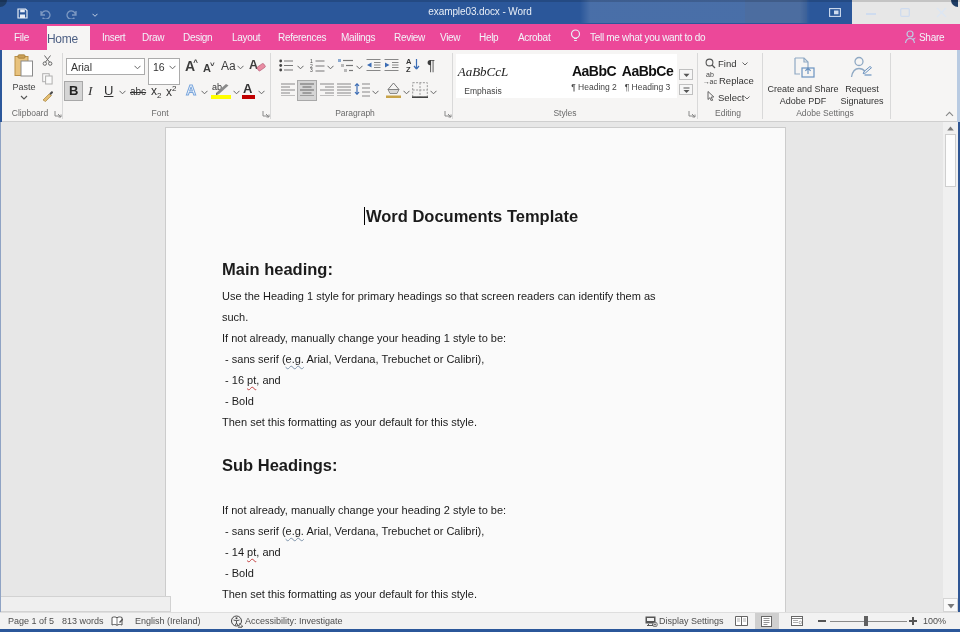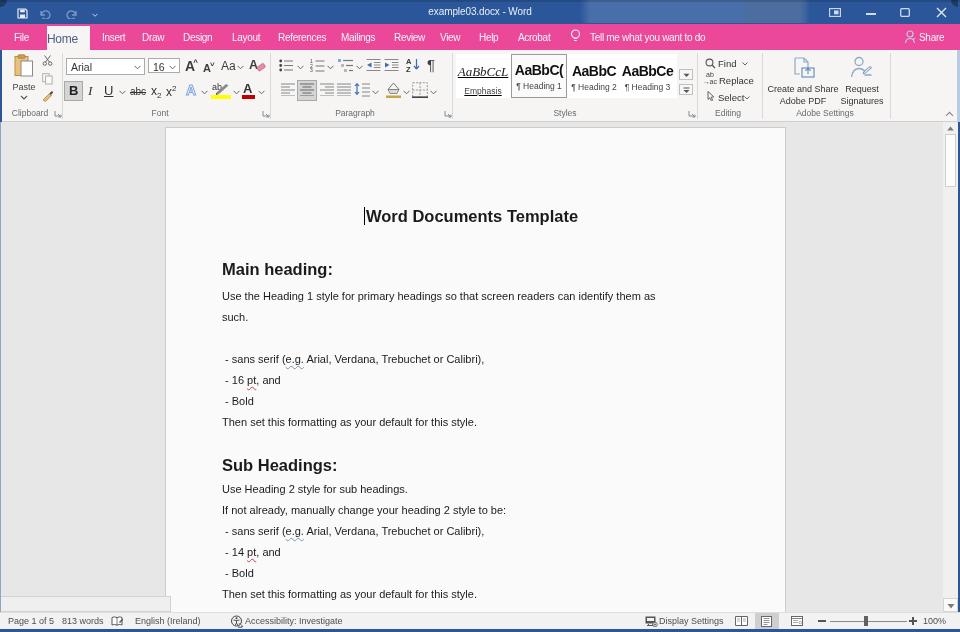--- a/index.html
+++ b/index.html
@@ -1,20 +1,20 @@
 <!DOCTYPE html>
 <html><head>
 <meta charset="utf-8">
 <style>
 html,body{margin:0;padding:0;}
 body{font-family:"Liberation Sans",sans-serif;}
 #win{position:relative;width:960px;height:632px;overflow:hidden;background:#e7e7e7;}
 .abs{position:absolute;}
 
-#titlebar{position:absolute;left:0;top:0;width:960px;height:24px;background:#2b579a;}
+#titlebar{position:absolute;left:0;top:0;width:852px;height:24px;background:#2b579a;}
 #titlebar .lite2{position:absolute;left:745px;top:0;width:62px;height:23px;background:rgba(90,105,130,0.20);}
 #titlebar .corner{position:absolute;width:7px;height:7px;background:#1e3d66;}
 #title-text{position:absolute;left:0;top:0;width:960px;text-align:center;color:#e8eef7;font-size:10px;letter-spacing:-0.1px;line-height:24px;}
 
 #tabrow{position:absolute;left:0;top:24px;width:960px;height:26px;background:#ec4899;}
 .tab{position:absolute;top:0;height:26px;line-height:28px;color:#f2f5fa;font-size:10px;letter-spacing:-0.3px;}
 #hometab{position:absolute;left:47px;top:2px;width:43px;height:24px;background:#f6f5f4;color:#4c5f83;font-size:12px;letter-spacing:-0.3px;line-height:26px;}
 
 #ribbon{position:absolute;left:0;top:50px;width:960px;height:72px;background:#f6f5f4;border-bottom:1px solid #cfcfcf;box-sizing:border-box;}
 .sep{position:absolute;top:3px;width:1px;height:66px;background:#d9d9d9;}
@@ -131,21 +131,21 @@
         <path d="M8.3 4.6l2-2c.8-.8 2.3.5 1.5 1.5l-2 2z" fill="#4a4a4a"></path>
       </svg>
     <div class="glabel" style="left:8px;width:44px;">Clipboard</div>
 
     <div class="combo" style="left:66px;top:8px;width:79px;height:17px;">
         <span style="position:absolute;left:4px;top:2px;">Arial</span>
         <svg style="position:absolute;right:3px;top:6px;" width="7" height="5" viewBox="0 0 7 5">
           <path d="M0.5 0.8l3 3 3-3" fill="none" stroke="#666" stroke-width="1"></path>
         </svg>
       </div>
-    <div class="combo" style="left:148px;top:8px;width:32px;height:15px;">
+    <div class="combo" style="left:148px;top:8px;width:32px;height:27px;">
         <span style="position:absolute;left:4px;top:2px;">16</span>
         <svg style="position:absolute;right:3px;top:6px;" width="7" height="5" viewBox="0 0 7 5">
           <path d="M0.5 0.8l3 3 3-3" fill="none" stroke="#666" stroke-width="1"></path>
         </svg>
       </div>
     <div class="abs" style="left:185px;top:7px;font-size:14px;font-weight:bold;color:#3d3d3d;">A<span style="font-size:8px;vertical-align:7px;margin-left:-2px;">˄</span></div>
     <div class="abs" style="left:203px;top:10px;font-size:11px;font-weight:bold;color:#3d3d3d;">A<span style="font-size:8px;vertical-align:5px;margin-left:-1px;">˅</span></div>
     <div class="abs" style="left:221px;top:9px;font-size:12px;color:#3d3d3d;">Aa</div>
     <svg class="abs" style="left:237px;top:15px;" width="7" height="5" viewBox="0 0 7 5">
         <path d="M0.5 0.8l3 3 3-3" fill="none" stroke="#666" stroke-width="1"></path>
@@ -262,27 +262,23 @@
         <rect x="0.7" y="0.7" width="14.6" height="14.6" fill="none" stroke="#999" stroke-width="1" stroke-dasharray="2 1.4"></rect>
         <path d="M8 0.7v14.6M0.7 8h14.6" stroke="#999" stroke-width="1" stroke-dasharray="2 1.4"></path>
         <path d="M0 15.2h16" stroke="#444" stroke-width="1.6"></path>
       </svg>
     <svg class="abs" style="left:430px;top:40px;" width="7" height="5" viewBox="0 0 7 5">
         <path d="M0.5 0.8l3 3 3-3" fill="none" stroke="#666" stroke-width="1"></path>
       </svg>
     <div class="glabel" style="left:325px;width:60px;">Paragraph</div>
 
     <div class="abs" style="left:456px;top:4px;width:221px;height:44px;background:#fff;"></div>
-    <div class="abs" style="left:457px;top:6px;width:52px;height:40px;text-align:center;text-decoration:underline;">
+    <div class="abs" style="left:457px;top:6px;width:52px;height:40px;text-align:center;">
       <div style="font-size:13px;font-style:italic;font-family:'Liberation Serif',serif;color:#222;margin-top:8px;">AaBbCcL</div>
       <div style="font-size:8.5px;color:#444;margin-top:6px;">Emphasis</div>
-    </div>
-    <div class="abs" style="left:511px;top:4px;width:56px;height:44px;text-align:center;border:1px solid #9a9a9a;background:#fafafa;box-sizing:border-box;">
-      <div style="font-size:14px;font-weight:bold;color:#111;margin-top:7px;letter-spacing:-.5px;">AaBbC(</div>
-      <div style="font-size:8.5px;color:#444;margin-top:3px;">¶ Heading 1</div>
     </div>
     <div class="abs" style="left:568px;top:6px;width:52px;height:40px;text-align:center;">
       <div style="font-size:14px;font-weight:bold;color:#111;margin-top:7px;letter-spacing:-.5px;">AaBbC</div>
       <div style="font-size:8.5px;color:#444;margin-top:3px;">¶ Heading 2</div>
     </div>
     <div class="abs" style="left:621px;top:6px;width:53px;height:40px;text-align:center;">
       <div style="font-size:14px;font-weight:bold;color:#111;margin-top:7px;letter-spacing:-.5px;">AaBbCе</div>
       <div style="font-size:8.5px;color:#444;margin-top:3px;">¶ Heading 3</div>
     </div>
     <div class="abs" style="left:679px;top:19px;width:14px;height:11px;border:1px solid #c0c0c0;background:#f6f6f6;box-sizing:border-box;">
@@ -350,26 +346,26 @@
         <path d="M1 4.8L4.5 1.3 8 4.8" fill="none" stroke="#888" stroke-width="1.1"></path>
       </svg>
   </div>
   <div class="abs" style="left:47px;top:49.5px;width:43px;height:1.5px;background:#f6f5f4;"></div>
   <div id="docarea">
     <div id="page">
       <div class="dtxt" style="left:198px;top:79px;font-weight:bold;font-size:16.5px;"><span style="border-left:1px solid #000;padding-left:1px;">W</span>ord Documents Template</div>
       <div class="dtxt" style="left:56px;top:132px;font-weight:bold;font-size:16.5px;">Main heading:</div>
       <div class="dtxt" style="left:56px;top:162px;">Use the Heading 1 style for primary headings so that screen readers can identify them as</div>
       <div class="dtxt" style="left:56px;top:183px;">such.</div>
+      <div class="dtxt" style="left:56px;top:204px;">If not already, manually change your heading 1 style to be:</div>
       <div class="dtxt" style="left:56px;top:225px;"> - sans serif (<span class="squig">e.g.</span> Arial, Verdana, Trebuchet or Calibri),</div>
       <div class="dtxt" style="left:56px;top:246px;"> - 16 <span class="squigr">pt</span>, and</div>
       <div class="dtxt" style="left:56px;top:267px;"> - Bold</div>
       <div class="dtxt" style="left:56px;top:288px;">Then set this formatting as your default for this style.</div>
       <div class="dtxt" style="left:56px;top:328px;font-weight:bold;font-size:16.5px;">Sub Headings:</div>
-      <div class="dtxt" style="left:56px;top:355px;">Use Heading 2 style for sub headings.</div>
       <div class="dtxt" style="left:56px;top:376px;">If not already, manually change your heading 2 style to be:</div>
       <div class="dtxt" style="left:56px;top:397px;"> - sans serif (<span class="squig">e.g.</span> Arial, Verdana, Trebuchet or Calibri),</div>
       <div class="dtxt" style="left:56px;top:418px;"> - 14 <span class="squigr">pt</span>, and</div>
       <div class="dtxt" style="left:56px;top:439px;"> - Bold</div>
       <div class="dtxt" style="left:56px;top:460px;">Then set this formatting as your default for this style.</div>
     </div>
     <div id="botlite" style="position:absolute;left:0;top:474px;width:171px;height:16px;background:#efefef;border:1px solid #d2d2d2;border-left:none;box-sizing:border-box;"></div>
   </div>
   <div id="vscroll">
     <svg class="abs" style="left:4px;top:4px;" width="7" height="5" viewBox="0 0 7 5">

